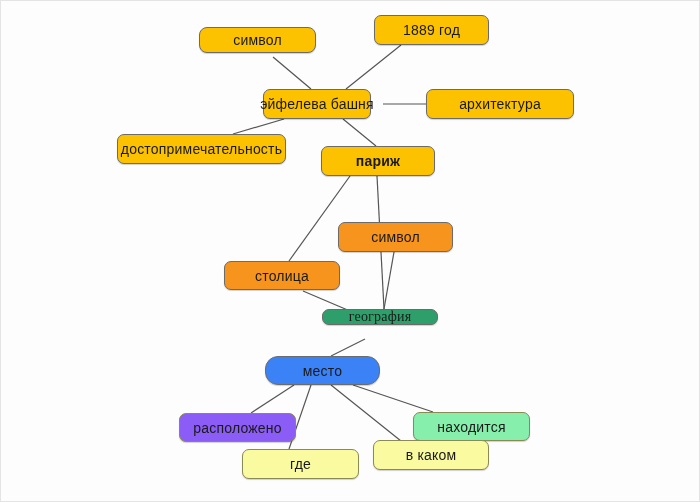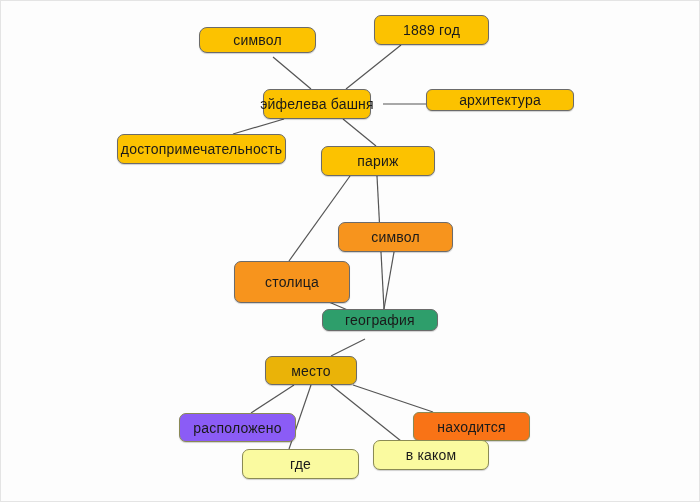--- a/index.html
+++ b/index.html
@@ -71,45 +71,45 @@
   <div id="nodes">
       <div class="node" style="left: 198px; top: 26px; width: 117px; height: 26px; background: rgb(252, 194, 0); border-color: rgb(107, 107, 107); color: rgb(26, 26, 26); border-radius: 8px;">
         <span class="node-label">символ</span>
       </div>
       <div class="node" style="left: 373px; top: 14px; width: 115px; height: 30px; background: rgb(252, 194, 0); border-color: rgb(107, 107, 107); color: rgb(26, 26, 26);">
         <span class="node-label">1889 год</span>
       </div>
       <div class="node" style="left: 262px; top: 88px; width: 108px; height: 30px; background: rgb(252, 194, 0); border-color: rgb(107, 107, 107); color: rgb(26, 26, 26);">
         <span class="node-label">эйфелева башня</span>
       </div>
-      <div class="node" style="left: 425px; top: 88px; width: 148px; height: 22px; background: rgb(252, 194, 0); border-color: rgb(107, 107, 107); color: rgb(26, 26, 26); border-radius: 6px;">
+      <div class="node" style="left: 425px; top: 88px; width: 148px; height: 30px; background: rgb(252, 194, 0); border-color: rgb(107, 107, 107); color: rgb(26, 26, 26);">
         <span class="node-label">архитектура</span>
       </div>
       <div class="node" style="left: 116px; top: 133px; width: 169px; height: 30px; background: rgb(252, 194, 0); border-color: rgb(107, 107, 107); color: rgb(26, 26, 26);">
         <span class="node-label">достопримечательность</span>
       </div>
-      <div class="node" style="left: 320px; top: 145px; width: 114px; height: 30px; background: rgb(252, 194, 0); border-color: rgb(107, 107, 107); color: rgb(26, 26, 26);">
+      <div class="node" style="left: 320px; top: 145px; width: 114px; height: 30px; background: rgb(252, 194, 0); border-color: rgb(107, 107, 107); color: rgb(26, 26, 26); font-weight: bold;">
         <span class="node-label">париж</span>
       </div>
       <div class="node" style="left: 337px; top: 221px; width: 115px; height: 30px; background: rgb(247, 148, 29); border-color: rgb(107, 107, 107); color: rgb(26, 26, 26);">
         <span class="node-label">символ</span>
       </div>
-      <div class="node" style="left: 233px; top: 260px; width: 116px; height: 42px; background: rgb(247, 148, 29); border-color: rgb(107, 107, 107); color: rgb(26, 26, 26);">
+      <div class="node" style="left: 223px; top: 260px; width: 116px; height: 29px; background: rgb(247, 148, 29); border-color: rgb(107, 107, 107); color: rgb(26, 26, 26);">
         <span class="node-label">столица</span>
       </div>
-      <div class="node" style="left: 321px; top: 308px; width: 116px; height: 22px; background: rgb(46, 158, 107); border-color: rgb(107, 107, 107); color: rgb(26, 26, 26);">
+      <div class="node" style="left: 321px; top: 308px; width: 116px; height: 16px; background: rgb(46, 158, 107); border-color: rgb(107, 107, 107); color: rgb(26, 26, 26); font-family: Liberation Serif, serif;">
         <span class="node-label">география</span>
       </div>
-      <div class="node" style="left: 264px; top: 355px; width: 92px; height: 29px; background: #eab308; border-color: rgb(107, 107, 107); color: rgb(26, 26, 26);">
+      <div class="node" style="left: 264px; top: 355px; width: 115px; height: 29px; background: #3b82f6; border-color: rgb(107, 107, 107); color: rgb(26, 26, 26); border-radius: 13px;">
         <span class="node-label">место</span>
       </div>
       <div class="node" style="left: 178px; top: 412px; width: 117px; height: 29px; background: #8b5cf6; border-color: rgb(138, 138, 85); color: rgb(26, 26, 26);">
         <span class="node-label">расположено</span>
       </div>
-      <div class="node" style="left: 412px; top: 411px; width: 117px; height: 29px; background: #f97316; border-color: rgb(138, 138, 85); color: rgb(26, 26, 26); border-radius: 6px;">
+      <div class="node" style="left: 412px; top: 411px; width: 117px; height: 29px; background: #86efac; border-color: rgb(138, 138, 85); color: rgb(26, 26, 26);">
         <span class="node-label">находится</span>
       </div>
       <div class="node" style="left: 241px; top: 448px; width: 117px; height: 30px; background: rgb(250, 250, 160); border-color: rgb(138, 138, 85); color: rgb(26, 26, 26);">
         <span class="node-label">где</span>
       </div>
       <div class="node" style="left: 372px; top: 439px; width: 116px; height: 30px; background: rgb(250, 250, 160); border-color: rgb(138, 138, 85); color: rgb(26, 26, 26);">
         <span class="node-label">в каком</span>
       </div>
     </div>
 </div>

